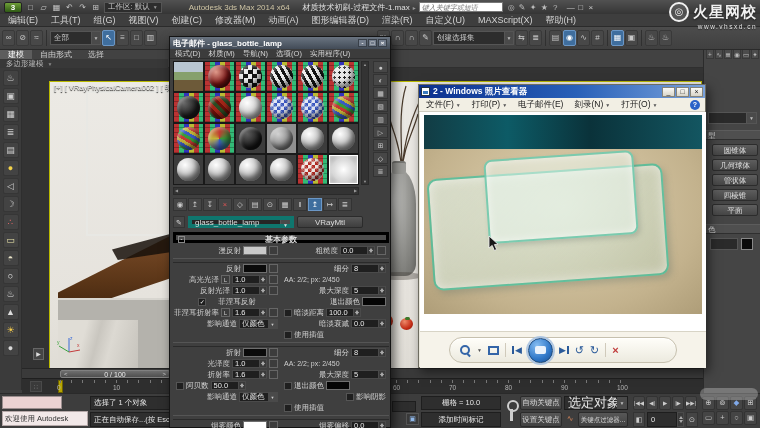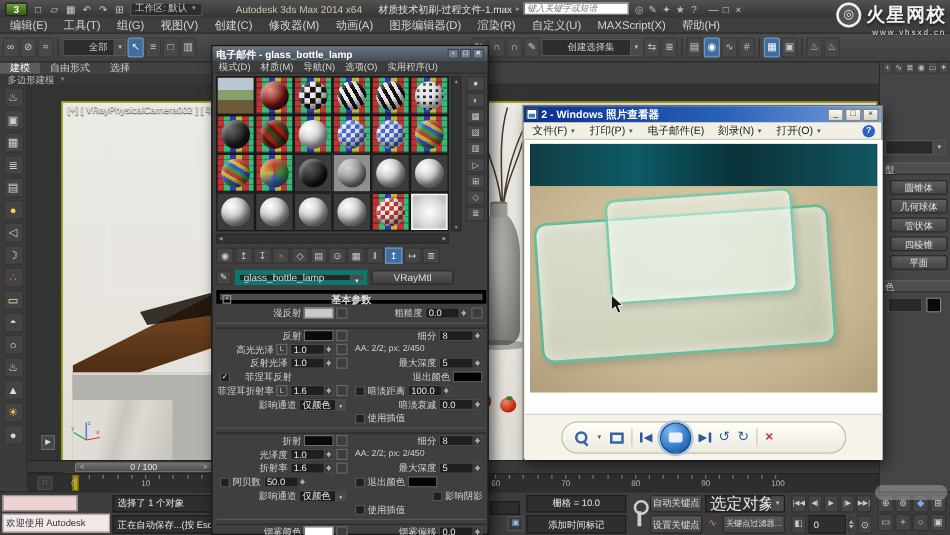--- a/index.html
+++ b/index.html
@@ -32,21 +32,21 @@
 
 .toolbar{position:absolute;left:0;top:27px;width:760px;height:23px;z-index:4;
   background:linear-gradient(#4c4c4c,#404040);border-bottom:1px solid #2a2a2a;
   display:flex;align-items:center;gap:1px;padding:0 2px}
 .t-ico{width:13px;height:16px;background:#484848;border:1px solid #393939;border-radius:2px;
   font-size:8px;line-height:14px;text-align:center;color:#c9c9c9;flex:none}
 .t-ico.act{background:#3f6e9e;border-color:#6b97c6;color:#fff}
 .t-sep{width:1px;height:16px;background:#303030;margin:0 2px;flex:none}
 .t-combo{height:14px;background:#2d2d2d;border:1px solid #555;font-size:7.5px;display:flex;align-items:center;
   color:#ccc;flex:none}
-.t-combo-t{padding:0 20px;overflow:hidden;white-space:nowrap}
+.t-combo-t{padding:0 3px;overflow:hidden;white-space:nowrap}
 .t-combo-a{width:9px;height:100%;background:#4a4a4a;border-left:1px solid #555;font-size:5px;line-height:12px;text-align:center;color:#bbb}
 .t-sp{flex:none}
 
 
 .ribbon{position:absolute;left:0;top:50px;width:703px;height:18px;z-index:3;background:#424242;border-bottom:1px solid #2f2f2f;font-size:8px}
 .rb-tabs{display:flex;height:9px;align-items:center}
 .rb-tab{padding:0 8px;height:9px;line-height:9px;color:#ccc}
 .rb-tab.act{background:#5d5d5d;color:#fff}
 .rb-row2{position:absolute;left:0;top:9px;width:168px;height:9px;background:#383838;display:flex;align-items:center;
   gap:4px;padding:0 6px;font-size:7.5px;color:#bbb}
@@ -668,21 +668,21 @@
           </div>
           <div class="half" style="justify-content: flex-end;">
             <div class="plabel">最大深度</div>
             <div class="fieldwrap">
               <div class="field">5</div>
               <div class="spin"></div>
             </div>
           </div>
         </div>
         <div class="mrow">
-          <div class="half" style="justify-content: flex-start; gap: 12px;">
+          <div class="half" style="justify-content: center; gap: 12px;">
             <div class="cb">✓</div>
             <div class="plabel">菲涅耳反射</div>
           </div>
           <div class="half" style="justify-content: flex-end;">
             <div class="plabel">退出颜色</div>
             <div class="swatch" style="background: rgb(5, 5, 5);"></div>
           </div>
         </div>
         <div class="mrow">
           <div class="half" style="justify-content: flex-end;">

